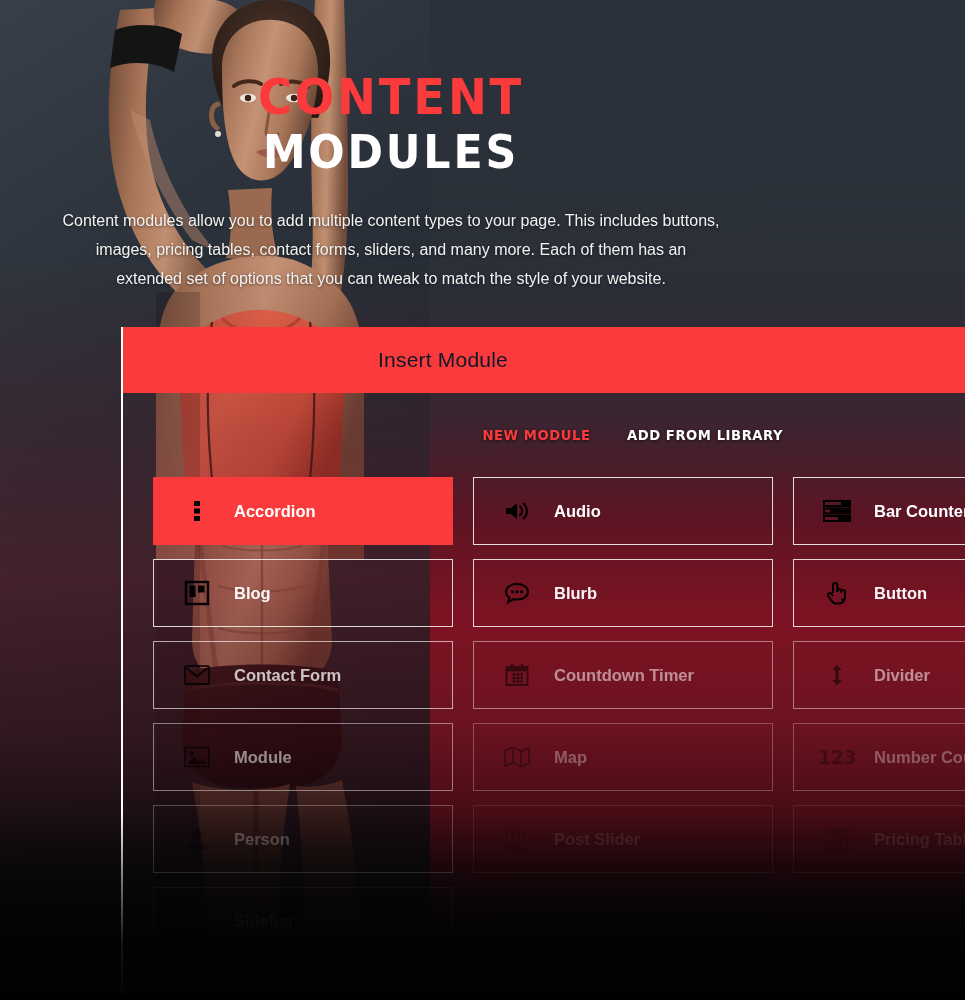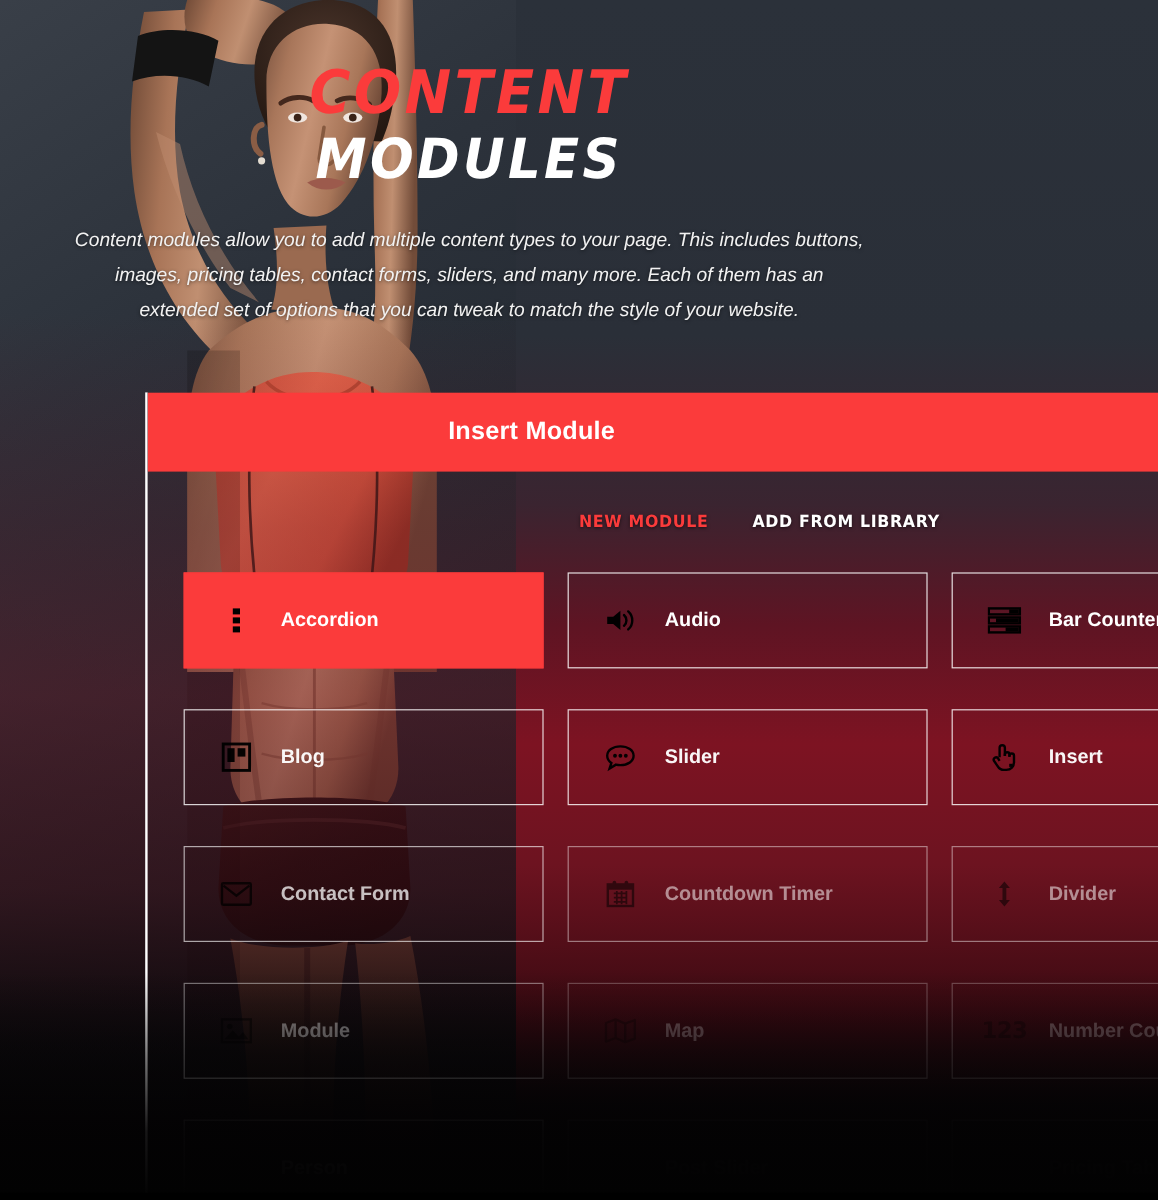--- a/index.html
+++ b/index.html
@@ -61,22 +61,21 @@
       rgba(4,3,4,0.97) 100%);
     pointer-events: none;
   }
 
   
   .hero {
     position: absolute;
     left: 0; top: 0;
     width: 782px;
     text-align: center;
-    padding-top: 52px;
-    font-style: italic;
+    padding-top: 72px;
   }
   .hero-title-1, .hero-title-2 {
     font-family: "DejaVu Sans", sans-serif;
     font-weight: 700;
     letter-spacing: 3px;
     line-height: 1.02;
     text-transform: uppercase;
     transform: scaleX(0.93);
   }
   .hero-title-1 { font-size: 50px; color: #fb3b3b; }
@@ -105,22 +104,22 @@
   .modal-header {
     height: 66px;
     background: #fb3b3b;
     display: flex;
     align-items: center;
     justify-content: center;
   }
   
   .modal-header-title {
     font-size: 21px;
-    font-weight: 700;
-    color: #ffffff;
+    font-weight: 400;
+    color: #0f172a;
     letter-spacing: 0.2px;
     font-family: "Liberation Sans", sans-serif;
     margin-right: 258px;
   }
 
   .modal-body {
     position: relative;
     height: 607px;
     padding: 0;
   }
@@ -149,22 +148,22 @@
   
   .grid {
     display: grid;
     grid-template-columns: repeat(3, 300px);
     gap: 0px 20px;
     padding-left: 30px;
   }
 
   .card {
     position: relative;
-    height: 80px;
-    margin-bottom: 34px;
+    height: 68px;
+    margin-bottom: 14px;
     border: 1px solid rgba(255,255,255,0.85);
     display: flex;
     align-items: center;
     padding-left: 28px;
     gap: 22px;
     cursor: pointer;
   }
   .card .label {
     font-size: 16.5px;
     font-weight: 700;
@@ -405,32 +404,32 @@
           </div>
           <div class="card row-o2">
             <span class="ico">
               <svg width="28" height="26" viewBox="0 0 28 26">
                 <path d="M14 4c6.3 0 11 3.4 11 7.8S20.3 19.6 14 19.6c-1.3 0-2.6-.15-3.7-.43L5 22.4l1.5-4.6C4.3 16.3 3 14.2 3 11.8 3 7.4 7.7 4 14 4z" fill="none" stroke="currentColor" stroke-width="2"></path>
                 <circle cx="9.5" cy="11.8" r="1.6" fill="currentColor"></circle>
                 <circle cx="14" cy="11.8" r="1.6" fill="currentColor"></circle>
                 <circle cx="18.5" cy="11.8" r="1.6" fill="currentColor"></circle>
               </svg>
             </span>
-            <span class="label">Slider</span>
+            <span class="label">Blurb</span>
           </div>
           <div class="card row-o2">
             <span class="ico">
               <svg width="26" height="26" viewBox="0 0 26 26">
                 <path d="M9 13V5.2a2.2 2.2 0 0 1 4.4 0V12" fill="none" stroke="currentColor" stroke-width="2"></path>
                 <path d="M13.4 12v-1.2a1.9 1.9 0 0 1 3.8 0V12.6" fill="none" stroke="currentColor" stroke-width="2"></path>
                 <path d="M17.2 12.6v-.8a1.9 1.9 0 0 1 3.8 0V17c0 3.8-2.6 6.6-6.4 6.6h-2c-2.6 0-4.2-1.3-5.4-3.4L4.3 16a2 2 0 0 1 3.3-2.2L9 16" fill="none" stroke="currentColor" stroke-width="2" stroke-linejoin="round"></path>
                 <rect x="17" y="18.5" width="3" height="2.6" fill="currentColor"></rect>
               </svg>
             </span>
-            <span class="label">Insert</span>
+            <span class="label">Button</span>
           </div>
           <div class="card row-o3">
             <span class="ico">
               <svg width="28" height="24" viewBox="0 0 28 24">
                 <rect x="2" y="3" width="24" height="18" rx="1" fill="none" stroke="currentColor" stroke-width="2"></rect>
                 <path d="M3.2 5 14 13.4 24.8 5" fill="none" stroke="currentColor" stroke-width="2"></path>
               </svg>
             </span>
             <span class="label">Contact Form</span>
           </div>

